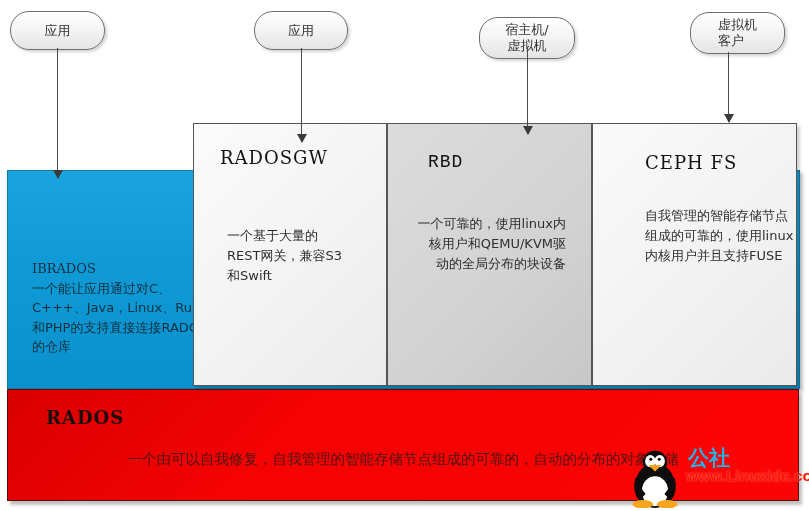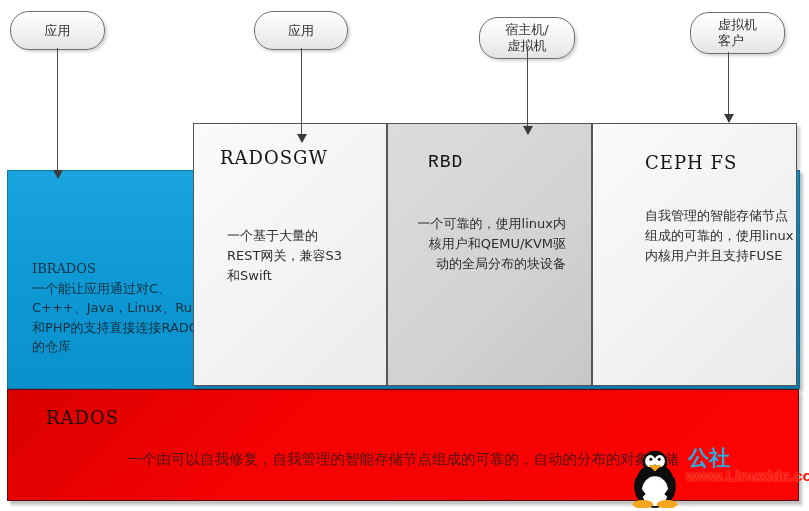--- a/index.html
+++ b/index.html
@@ -73,21 +73,21 @@
   #rados-box{
     position:absolute;left:7px;top:389px;width:792px;height:112px;
     background:linear-gradient(135deg,#d90000 0%,#f50202 35%,#fb0404 100%);
     border:1px solid #5a1010;box-sizing:border-box;
     box-shadow:3px 4px 3px rgba(0,0,0,0.25);
     z-index:1;
   }
   #rados-title{
     position:absolute;left:38px;top:17px;
     font-family:"DejaVu Serif","Liberation Serif",serif;
-    font-size:18px;color:#1c0d0d;letter-spacing:1px;
+    font-size:18px;color:#1c0d0d;letter-spacing:1px;font-weight:bold;
   }
   #rados-desc{
     position:absolute;left:0;top:60px;width:100%;text-align:center;
     font-size:14.5px;color:#4c1414;
   }
   
   #watermark{position:absolute;left:626px;top:448px;width:183px;height:60px;z-index:9;display:flex;}
   #tux{width:58px;height:60px;flex:none;}
   #wm-text{margin-left:2px;}
   #wm-brand-row{display:flex;align-items:flex-end;line-height:1;}

